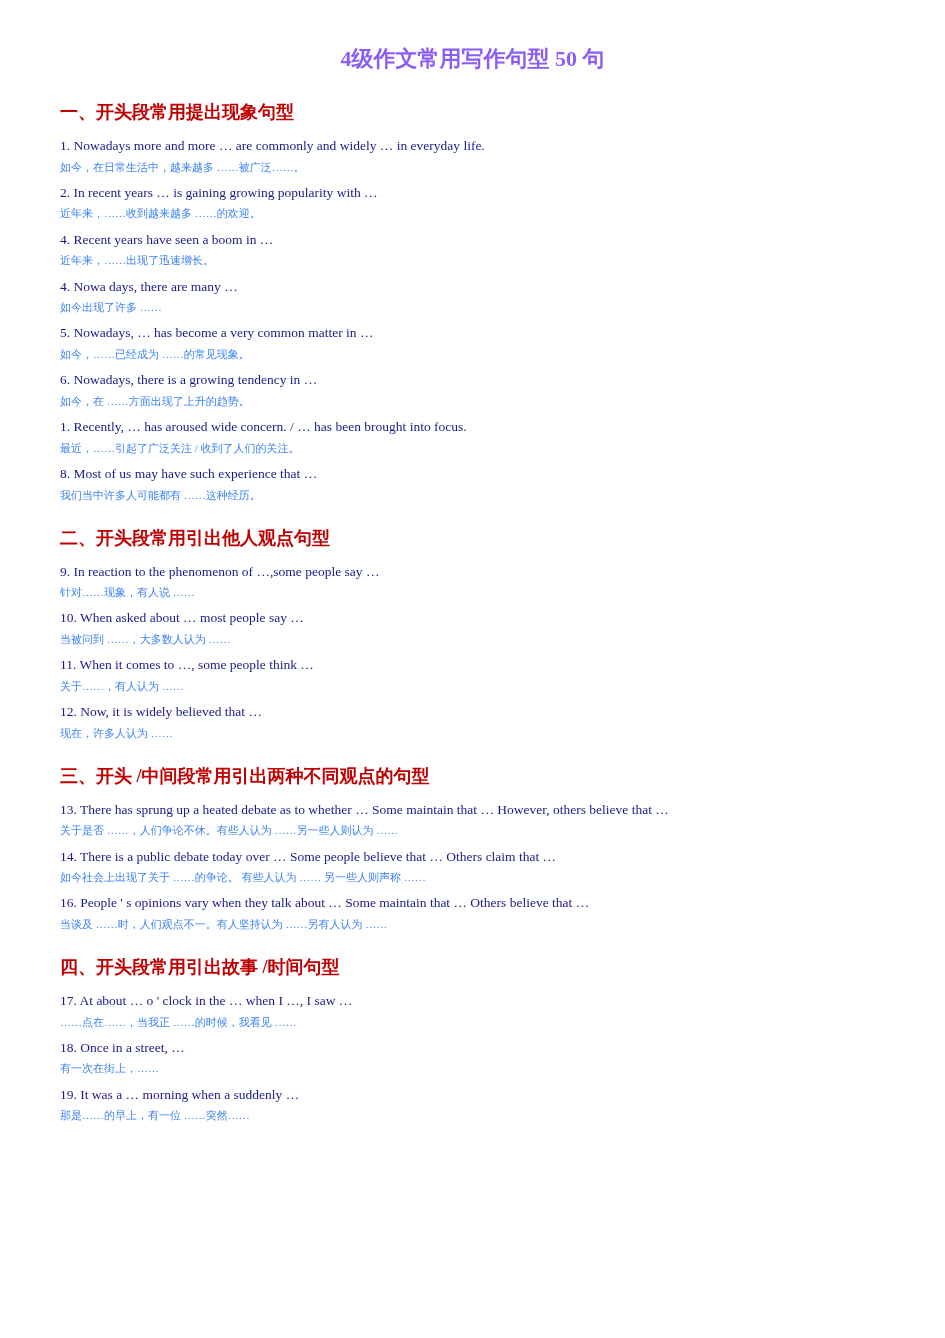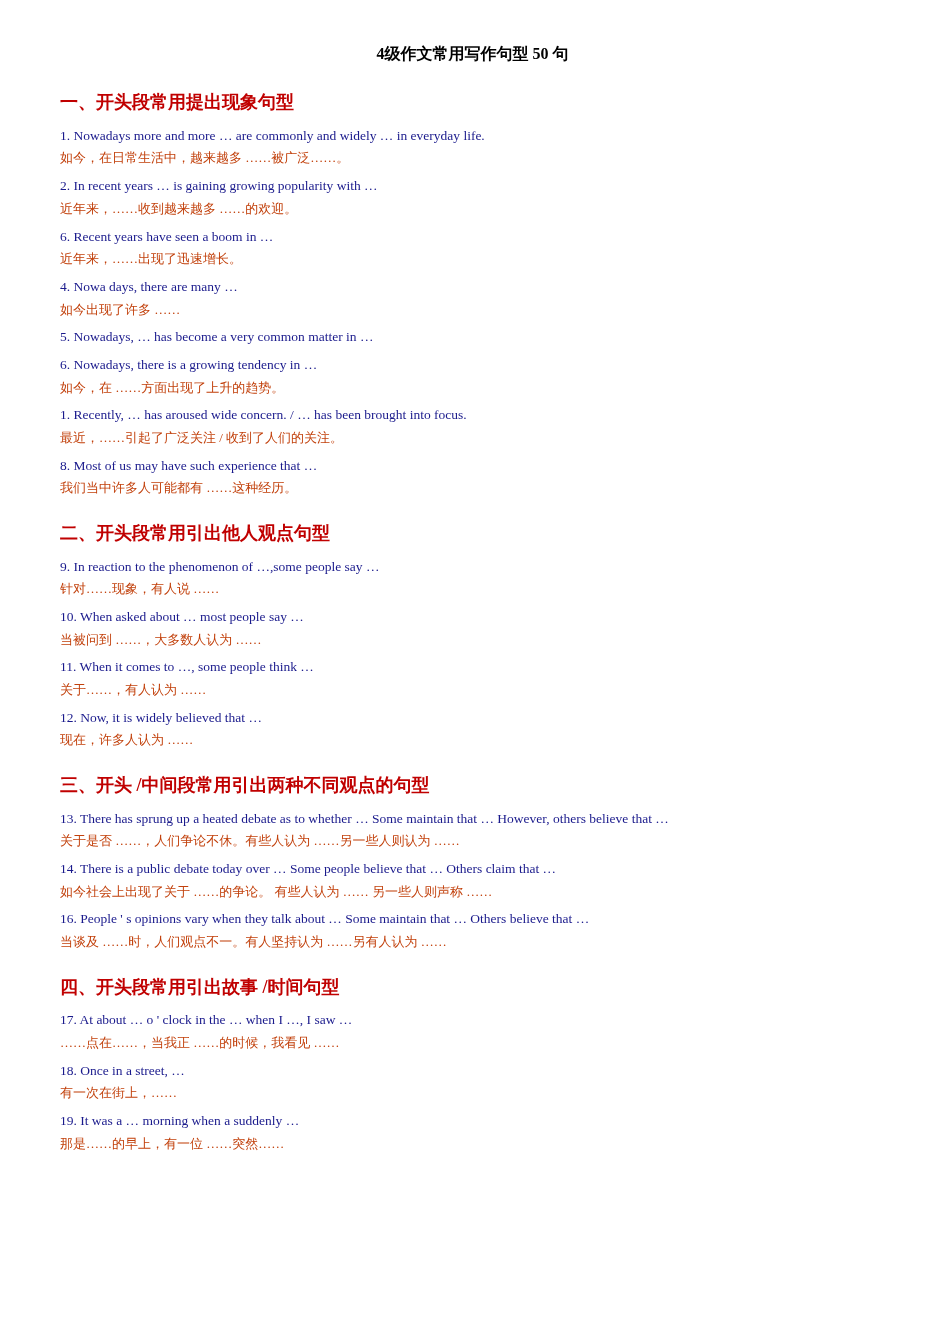--- a/index.html
+++ b/index.html
@@ -10,44 +10,44 @@
     body {
       background: #fff;
       font-family: "SimSun", "宋体", serif;
       font-size: 14px;
       color: #000;
       padding: 40px 60px;
       line-height: 1.7;
     }
     .page-title {
       text-align: center;
-      font-size: 16px;
+      font-size: 22px;
       font-weight: bold;
       margin-bottom: 20px;
-      color: #000000;
+      color: #8b5cf6;
     }
     .section-heading {
       color: #c00000;
       font-size: 18px;
       font-weight: bold;
       margin-top: 18px;
       margin-bottom: 6px;
     }
     .sentence-block {
       margin-bottom: 4px;
     }
     .en-line {
       color: #1a1a8c;
       font-size: 13.5px;
       line-height: 1.75;
       font-family: "Times New Roman", "Arial", serif;
     }
     .cn-line {
-      color: #c2410c;
-      font-size: 13px;
+      color: #3b82f6;
+      font-size: 11px;
       line-height: 1.75;
     }
   </style>
 </head>
 <body>
 
 <div class="page-title">4级作文常用写作句型   50 句</div>
 
 <div>
 
@@ -58,31 +58,32 @@
       <div class="en-line">1. Nowadays more and more  … are commonly and widely  … in everyday life.</div>
       <div class="cn-line">如今，在日常生活中，越来越多  ……被广泛……。</div>
     </div>
 
     <div class="sentence-block">
       <div class="en-line">2. In recent years  … is gaining growing popularity with  …</div>
       <div class="cn-line">近年来，……收到越来越多 ……的欢迎。</div>
     </div>
 
     <div class="sentence-block">
-      <div class="en-line">6. Recent years have seen a boom in  …</div>
+      <div class="en-line">4. Recent years have seen a boom in  …</div>
       <div class="cn-line">近年来，……出现了迅速增长。</div>
     </div>
 
     <div class="sentence-block">
       <div class="en-line">4. Nowa days, there are many  …</div>
       <div class="cn-line">如今出现了许多 ……</div>
     </div>
 
     <div class="sentence-block">
       <div class="en-line">5. Nowadays, … has become a very common matter in …</div>
+      <div class="cn-line">如今，……已经成为 ……的常见现象。</div>
     </div>
 
     <div class="sentence-block">
       <div class="en-line">6. Nowadays, there is a growing tendency in  …</div>
       <div class="cn-line">如今，在 ……方面出现了上升的趋势。</div>
     </div>
 
     <div class="sentence-block">
       <div class="en-line">1. Recently,  … has aroused wide concern. /  … has been brought into focus.</div>
       <div class="cn-line">最近，……引起了广泛关注 / 收到了人们的关注。</div>

